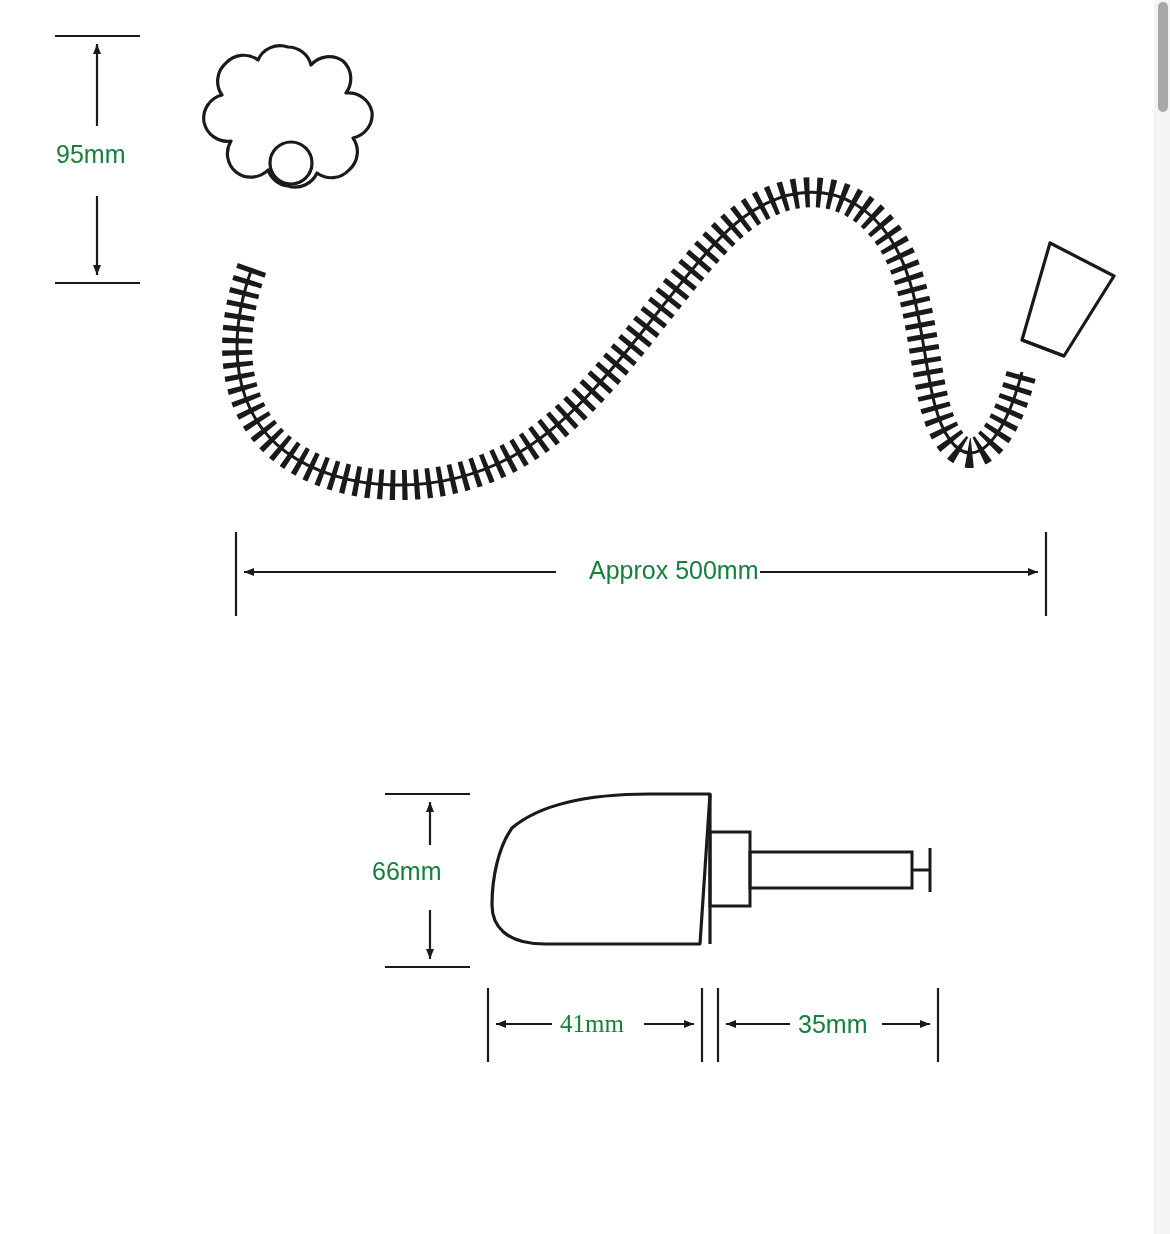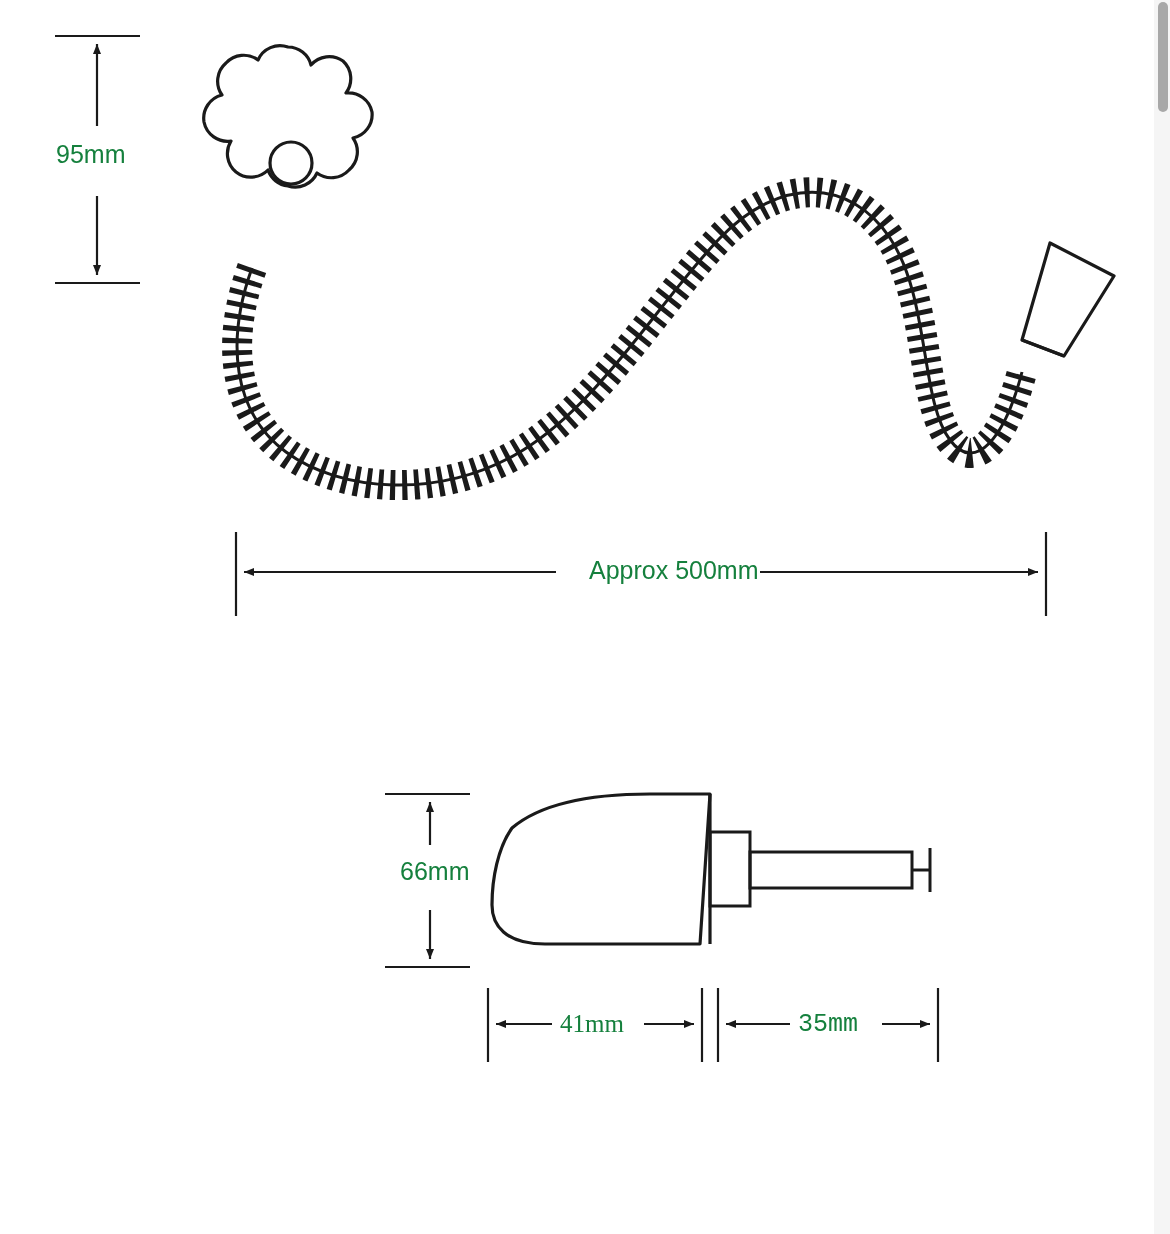--- a/index.html
+++ b/index.html
@@ -41,23 +41,23 @@
   }
   .dim-label {
     position: absolute;
     font-size: 25px;
     color: #15803d;
     font-family: "Liberation Sans", sans-serif;
     white-space: nowrap;
   }
   #lbl-95 { left: 56px; top: 140px; }
   #lbl-500 { left: 566px; top: 556px; margin-left: 23px; }
-  #lbl-66 { left: 400px; top: 857px; }
+  #lbl-66 { left: 372px; top: 857px; }
   #lbl-41 { left: 560px; top: 1010px; font-family: Liberation Serif, serif; }
-  #lbl-35 { left: 798px; top: 1010px; font-family: Liberation Mono, monospace; }
+  #lbl-35 { left: 798px; top: 1010px; }
 </style>
 </head>
 <body>
 
 <div id="page">
 
   <svg id="drawing" width="1170" height="1234" viewBox="0 0 1170 1234">
     <defs>
       <marker id="arrowEnd" markerWidth="12" markerHeight="12" refX="10" refY="4" orient="auto" markerUnits="userSpaceOnUse">
         <path d="M0,0 L10,4 L0,8 z" fill="#1a1a1a"></path>

